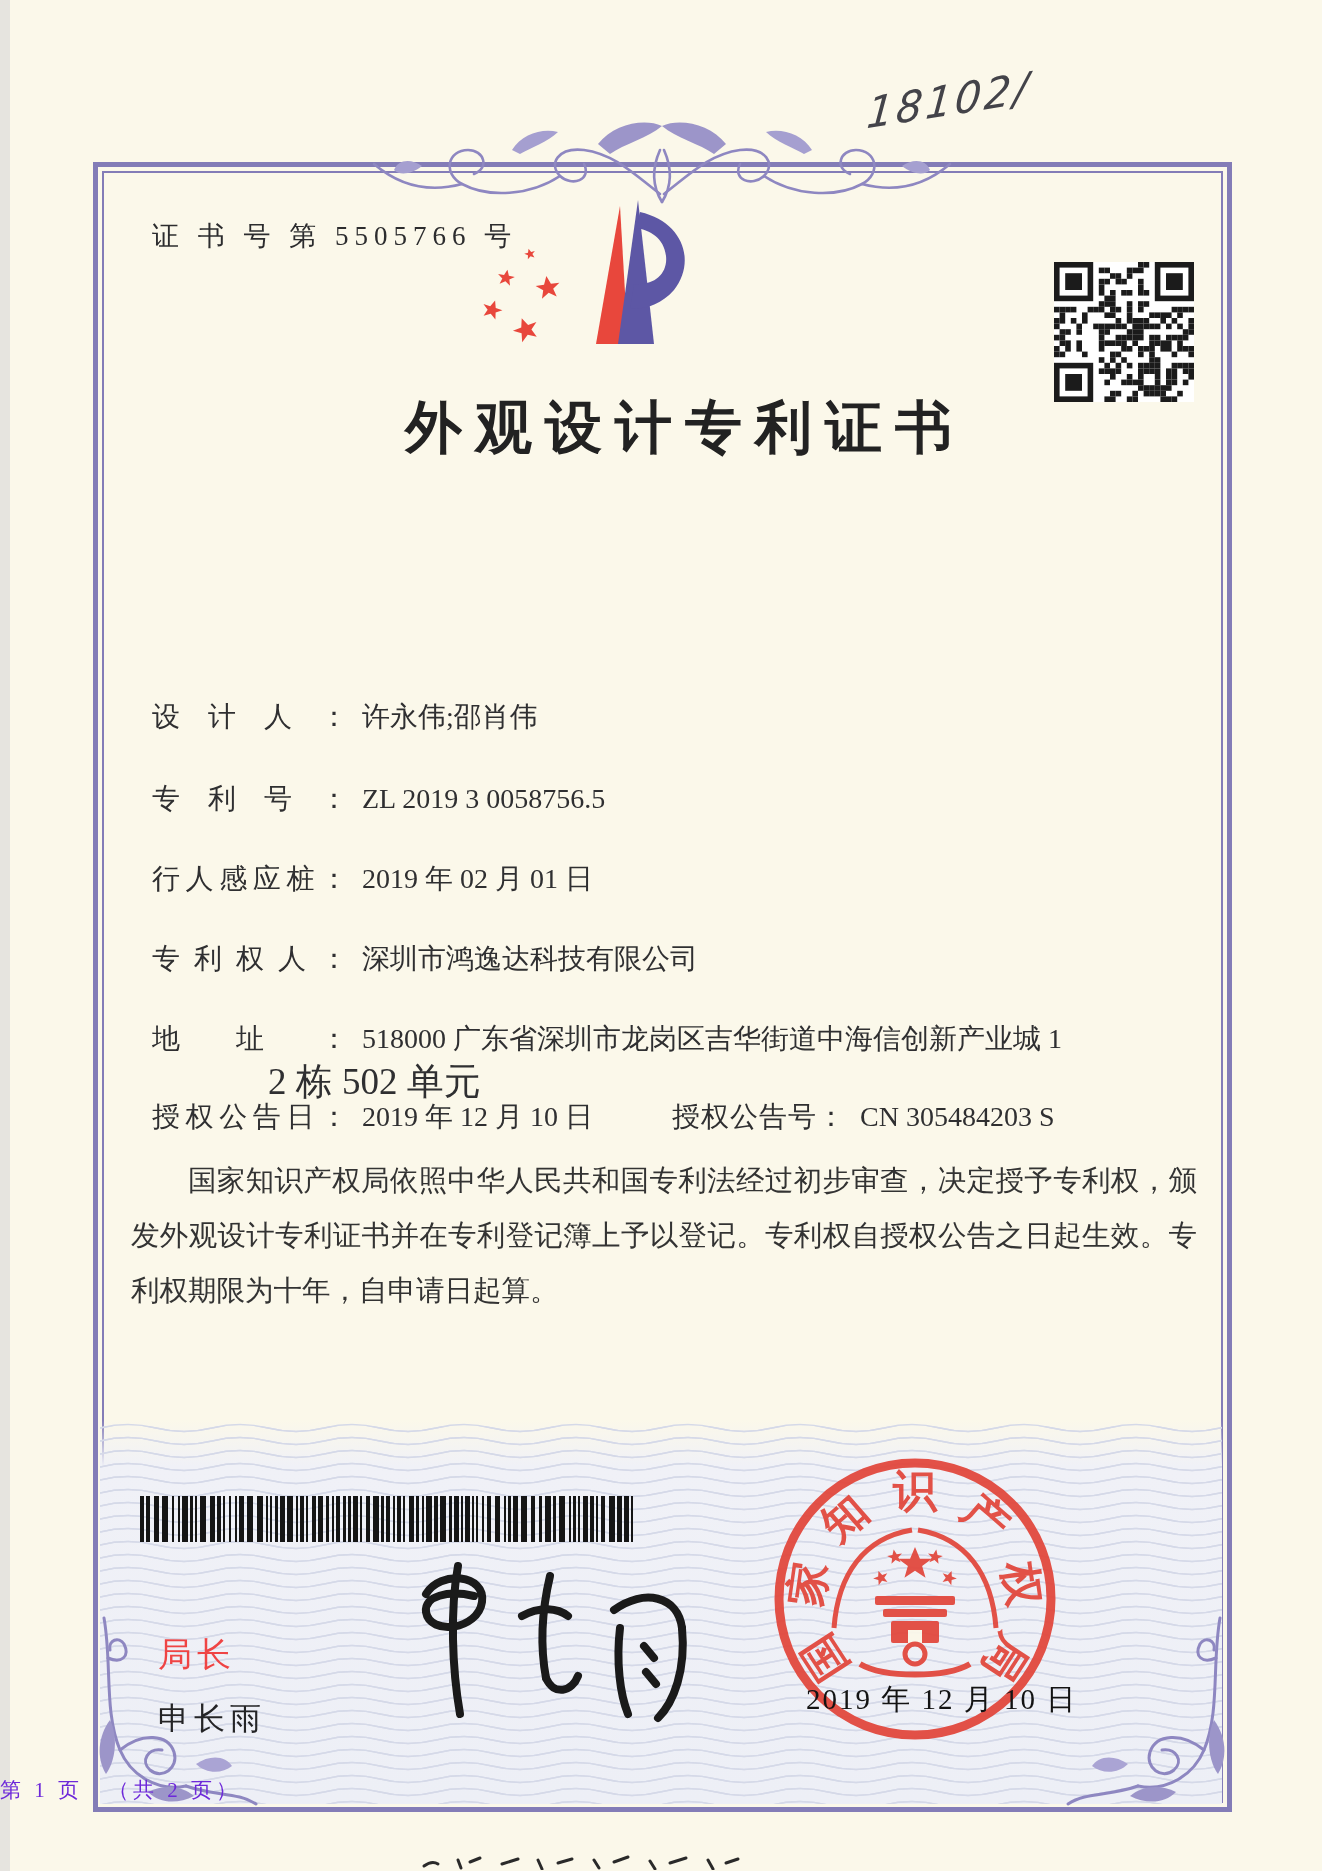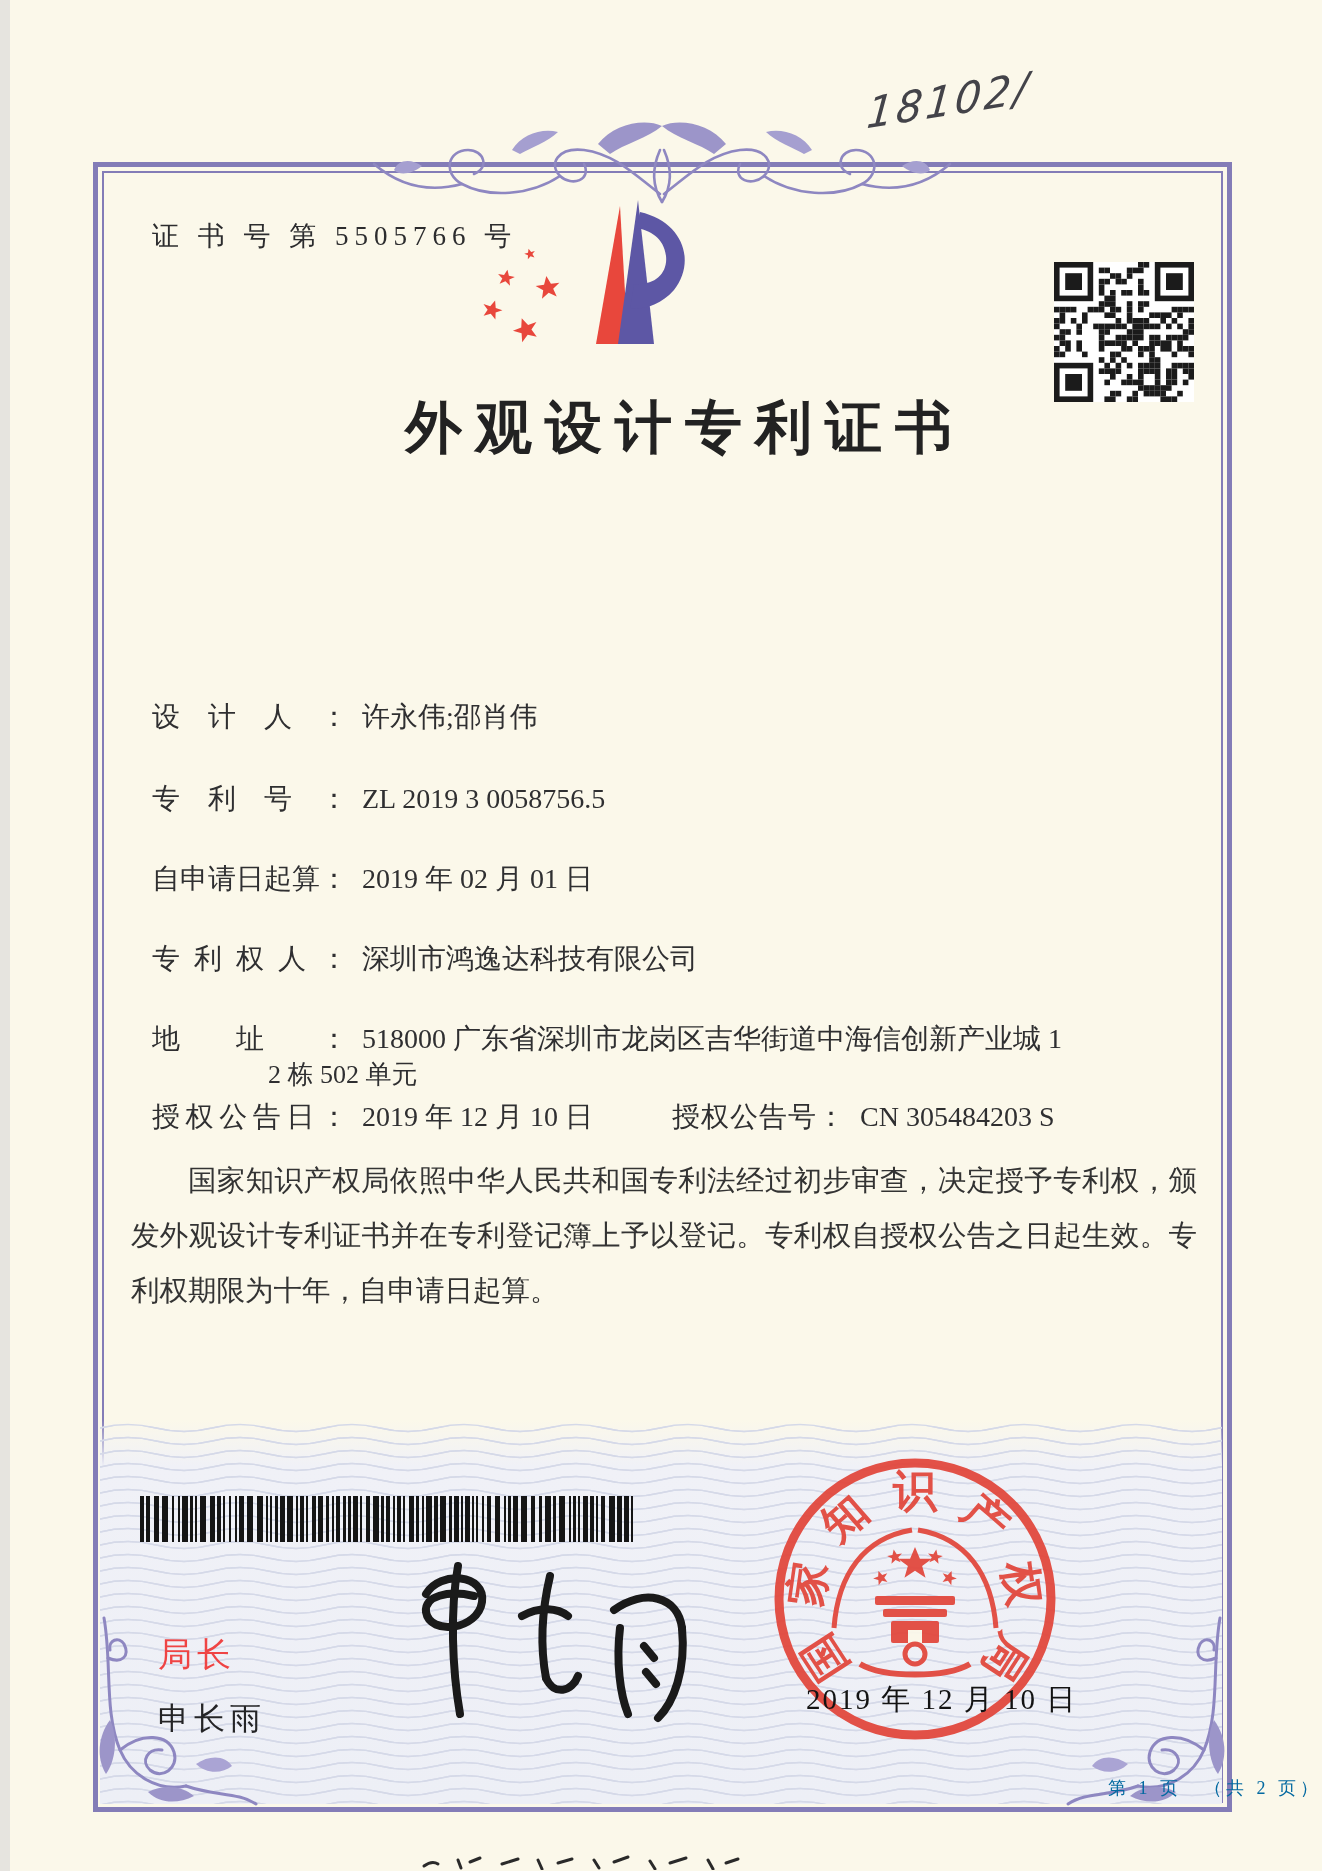--- a/index.html
+++ b/index.html
@@ -39,33 +39,33 @@
     left:0;right:0;top:390px;text-align:center;
     font-size:57px;font-weight:bold;letter-spacing:13px;color:#222;padding-left:48px;
   }
   .frow{left:152px;font-size:28px;white-space:nowrap;color:#2f2f31;}
   .field-label{
     display:inline-block;width:196px;
     text-align:justify;text-align-last:justify;
   }
   .field-label.nat{width:auto;text-align-last:auto;letter-spacing:1px;}
   .field-value{margin-left:14px;}
-  .addr2{left:268px;top:1057px;font-size:26px;color:#2f2f31;}
+  .addr2{left:268px;top:1057px;font-size:37px;color:#2f2f31;}
   .paras{
     left:130px;top:1152px;width:1068px;
     font-size:28.5px;line-height:55px;text-align:justify;color:#333;
   }
   .paras p{margin:1px;text-indent:2em;}
   .barcode{left:140px;top:1496px;width:500px;height:46px;}
   .director-title{left:158px;top:1632px;font-size:34px;letter-spacing:5px;color:#ef4444;}
   .director-name{left:158px;top:1690px;font-size:31px;letter-spacing:5px;color:#242426;margin-top:8px;}
   .signature{left:380px;top:1548px;width:336px;height:190px;}
   .seal{left:762px;top:1446px;width:306px;height:306px;opacity:.93;}
   .seal-date{left:806px;top:1680px;font-size:29px;letter-spacing:2px;color:#131313;}
-  .footer{left:0;right:0;top:1776px;text-align:right;font-size:18px;letter-spacing:4px;color:#0369a1;}
+  .footer{left:0;right:0;top:1776px;text-align:left;font-size:21px;letter-spacing:4px;color:#6d28d9;}
   .cutoff{left:418px;top:1854px;width:330px;height:16px;}
   .corner-bl{left:88px;top:1612px;width:172px;height:200px;}
   .corner-br{left:1064px;top:1612px;width:172px;height:200px;transform:scaleX(-1);}
   .top-orn{left:362px;top:104px;width:600px;height:124px;}
 </style>
 </head>
 <body>
 
 <div class="page">
 
@@ -393,21 +393,21 @@
 
   <div class="abs title">外观设计专利证书</div>
 
   <div class="abs frow" style="top:698px">
     <span class="field-label">设计人：</span><span class="field-value">许永伟;邵肖伟</span>
   </div>
   <div class="abs frow" style="top:780px">
     <span class="field-label">专利号：</span><span class="field-value">ZL 2019 3 0058756.5</span>
   </div>
   <div class="abs frow" style="top:860px">
-    <span class="field-label">自申请日起算：</span><span class="field-value">2019 年 02 月 01 日</span>
+    <span class="field-label">行人感应桩：</span><span class="field-value">2019 年 02 月 01 日</span>
   </div>
   <div class="abs frow" style="top:940px">
     <span class="field-label">专利权人：</span><span class="field-value">深圳市鸿逸达科技有限公司</span>
   </div>
   <div class="abs frow" style="top:1020px">
     <span class="field-label">地址：</span><span class="field-value">518000 广东省深圳市龙岗区吉华街道中海信创新产业城 1</span>
   </div>
   <div class="abs addr2">2 栋 502 单元</div>
   <div class="abs frow" style="top:1098px">
     <span class="field-label">授权公告日：</span><span class="field-value">2019 年 12 月 10 日</span>

